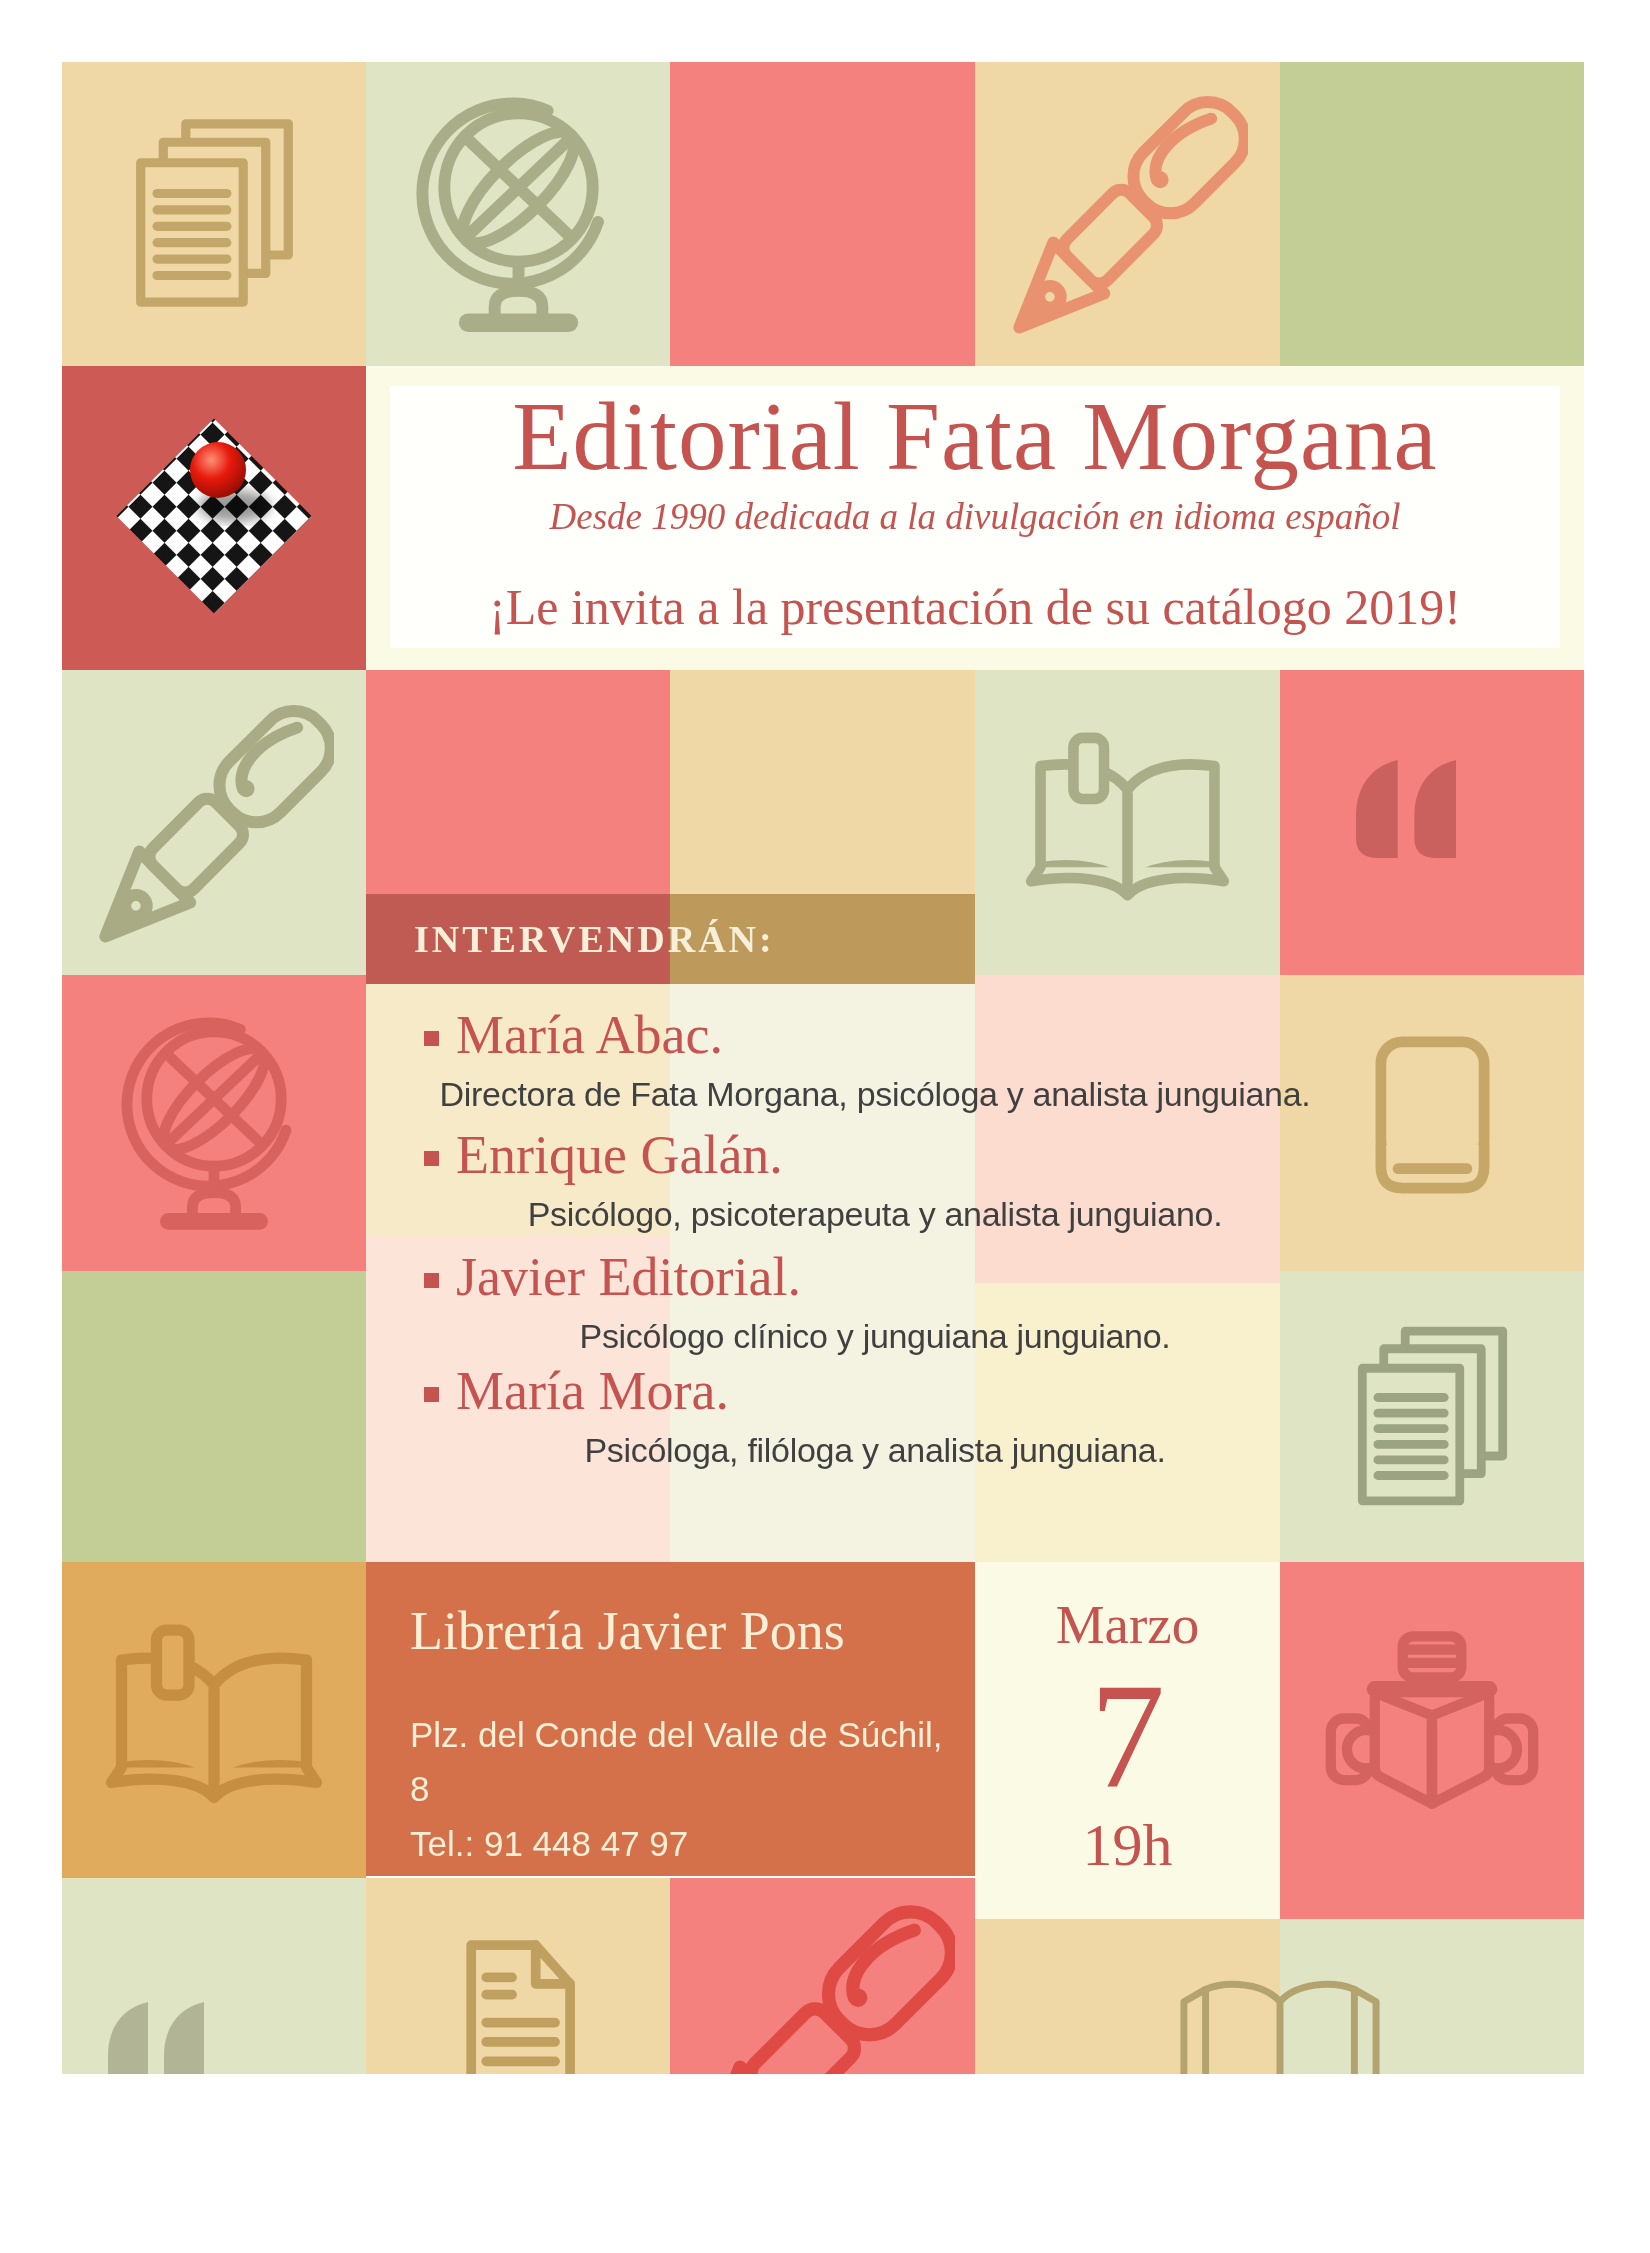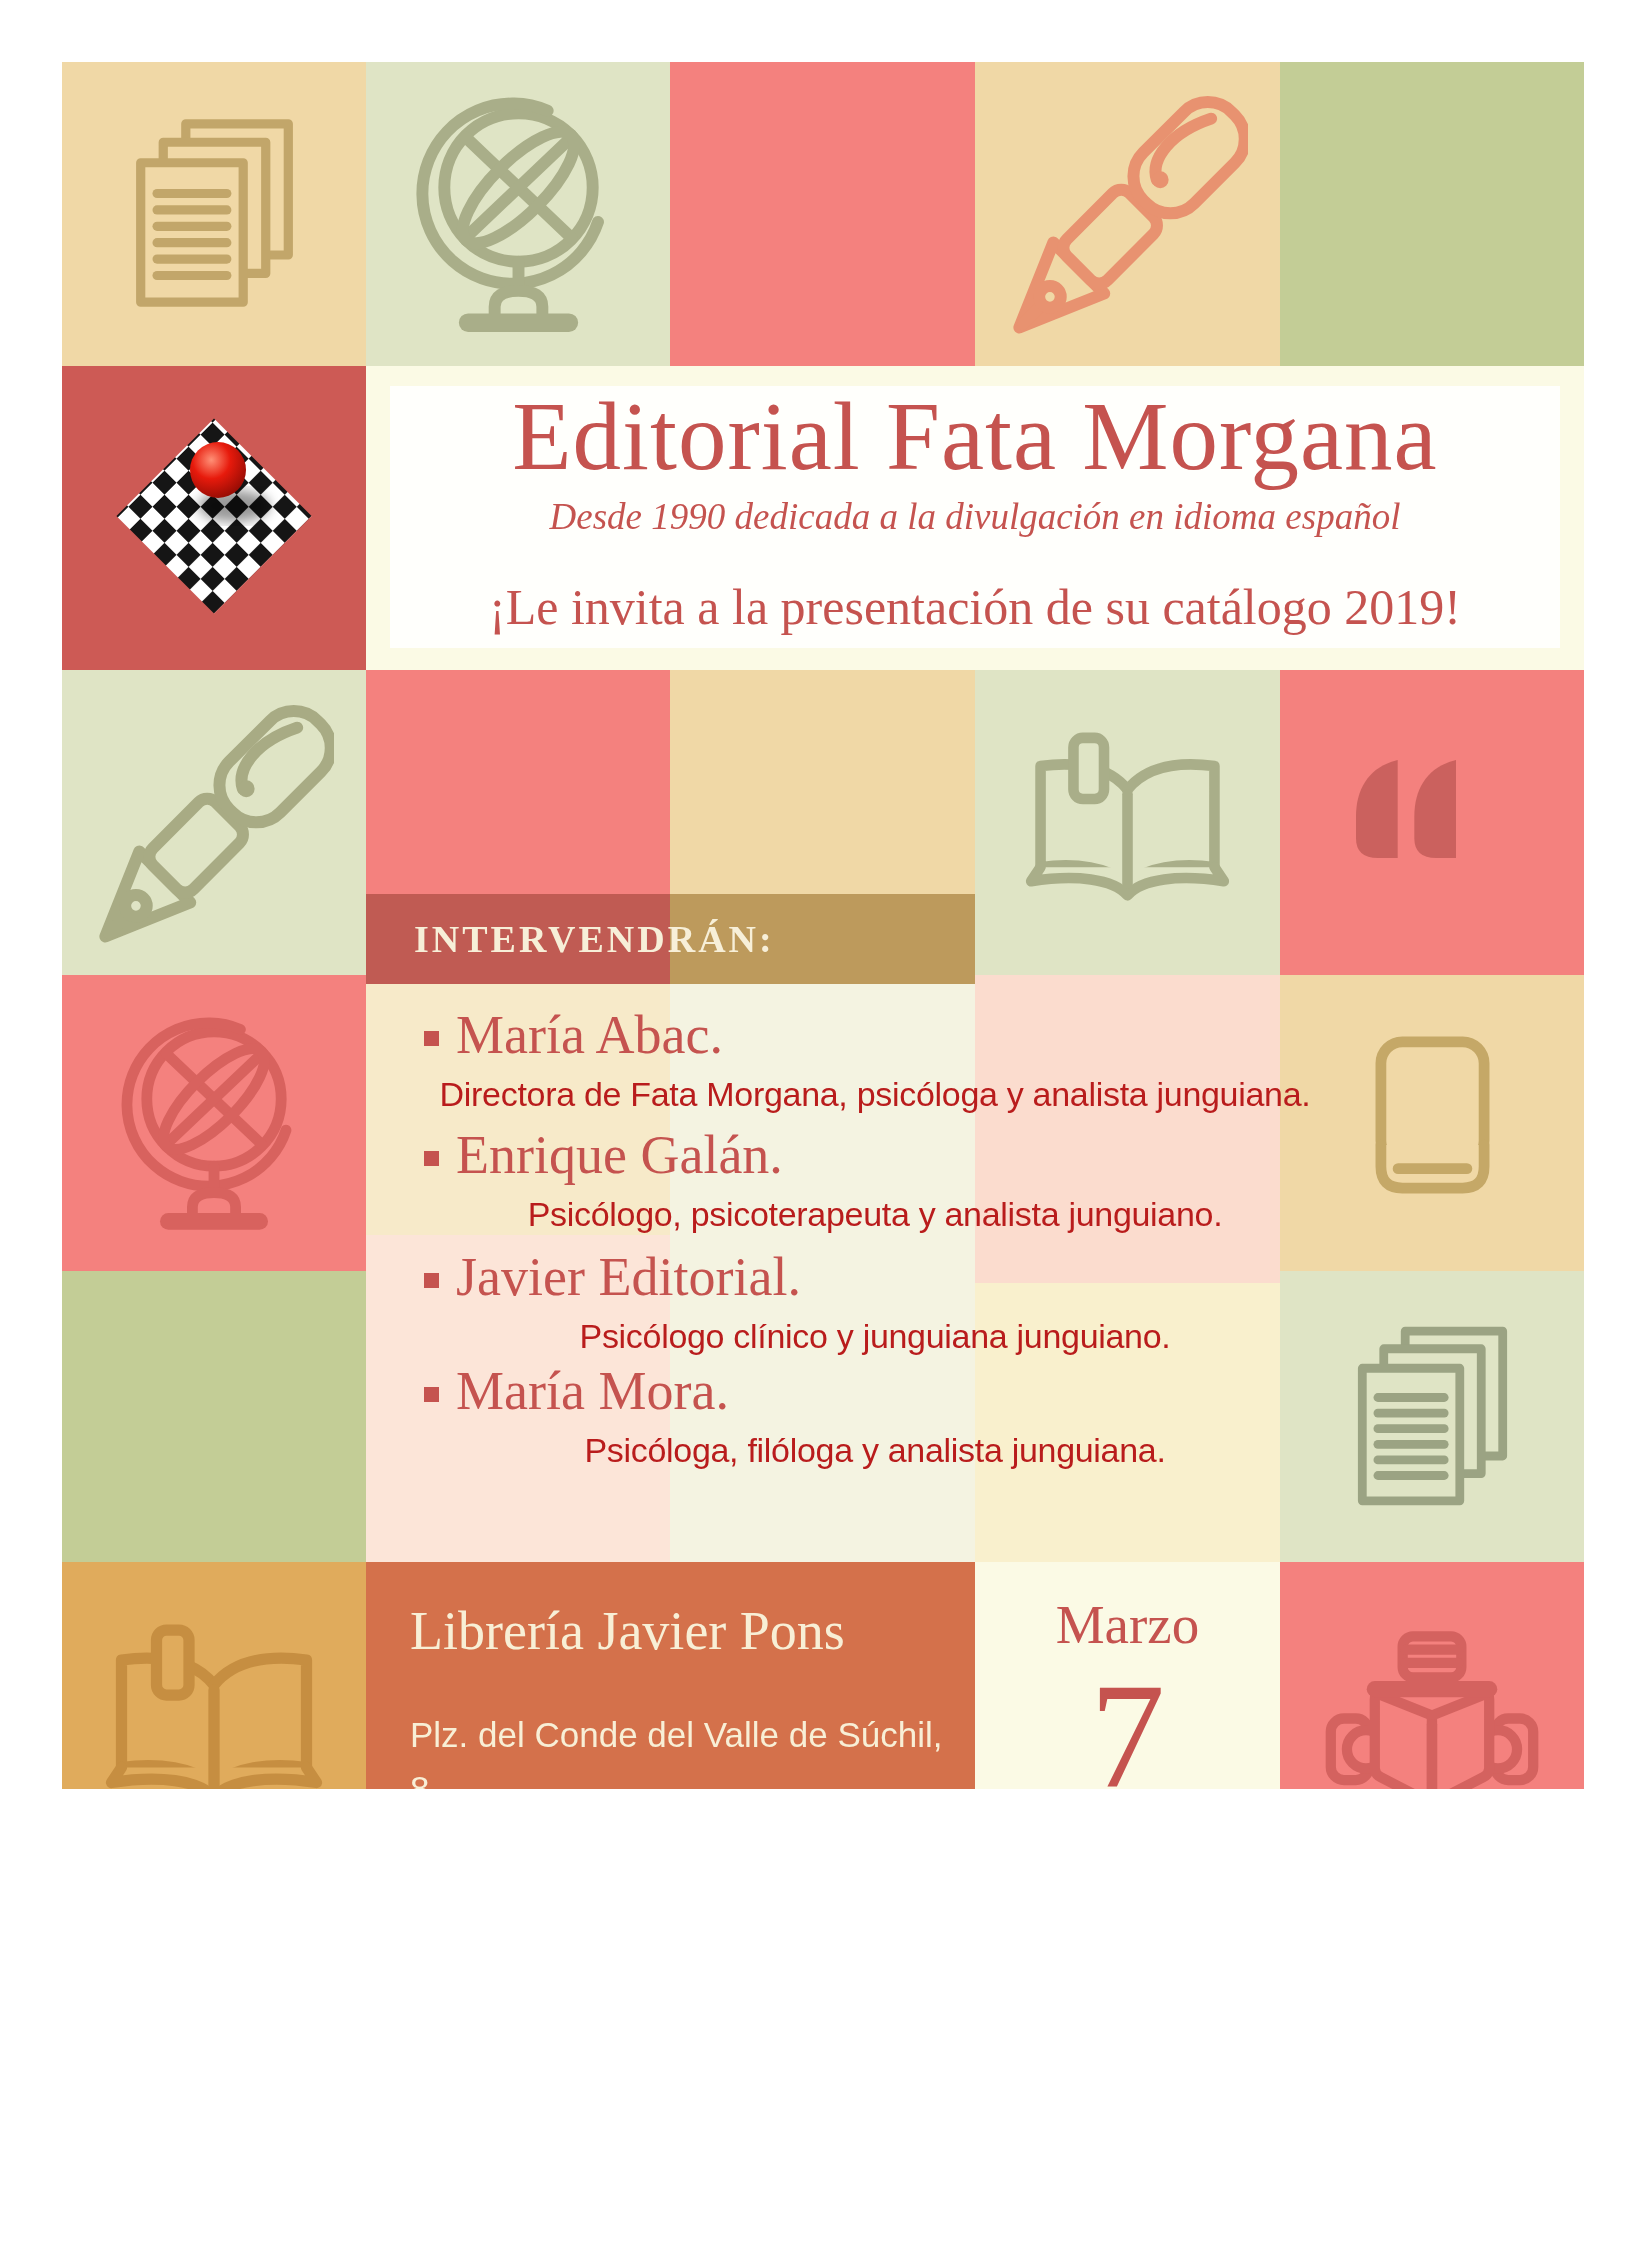--- a/index.html
+++ b/index.html
@@ -1,34 +1,34 @@
 <!DOCTYPE html>
 <html><head>
 <meta charset="utf-8">
 <style>
   html,body{margin:0;padding:0;background:#ffffff;}
-  .poster{position:relative;width:1650px;height:1789px;background:#ffffff;overflow:hidden;
+  .poster{position:relative;width:1650px;height:2074px;background:#ffffff;overflow:hidden;
           font-family:"Liberation Serif",serif;}
   .tile{position:absolute;display:flex;align-items:center;justify-content:center;}
   .overlay{position:absolute;}
   
   .header-box{left:390px;top:386px;width:1170px;height:262px;background:#fffffc;
       display:flex;flex-direction:column;align-items:center;text-align:center;color:#c5534f;}
   .brand{font-size:97px;line-height:1.02;margin-top:2px;letter-spacing:1px;}
   .tagline{font-style:italic;font-size:37px;line-height:1.2;margin-top:8px;}
   .invite{font-size:50px;margin-top:auto;margin-bottom:12px;}
   
   .iv-label{left:414px;top:894px;height:90px;display:flex;align-items:center;
       font-size:38px;font-weight:bold;letter-spacing:3px;color:#f7efd8;}
   
   .speaker{left:424px;width:900px;text-align:center;}
   .speaker .name-row{display:flex;align-items:baseline;}
   .bullet{width:15px;height:15px;background:#c5534f;margin-right:17px;align-self:center;margin-top:6px;flex:0 0 auto;}
   .sname{font-size:54px;line-height:1.1;color:#c5534f;}
-  .srole{font-family:"Liberation Sans",sans-serif;font-size:34px;color:#b91c1c;
+  .srole{font-family:"Liberation Sans",sans-serif;font-size:34px;color:#404040;
          margin-top:10px;margin-left:2px;letter-spacing:-0.3px;}
   
   .venue{left:410px;top:1600px;width:560px;color:#f8efd6;}
   .vname{font-size:54px;line-height:1.15;}
   .vaddr{font-family:"Liberation Sans",sans-serif;font-size:35px;line-height:1.55;margin-top:46px;}
   
   .event{left:975px;top:1595px;width:305px;text-align:center;color:#c5534f;}
   .emonth{font-size:55px;line-height:1.1;}
   .eday{font-size:150px;line-height:1.0;margin-top:4px;}
   .etime{font-size:60px;line-height:1.1;margin-top:2px;}

